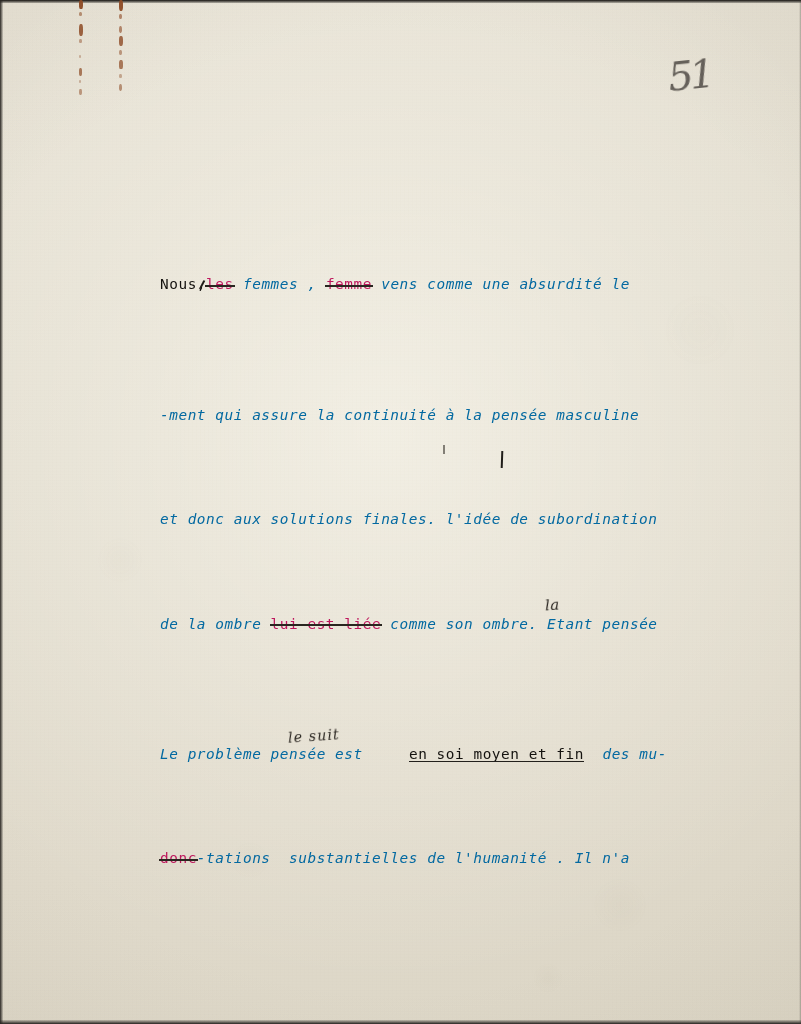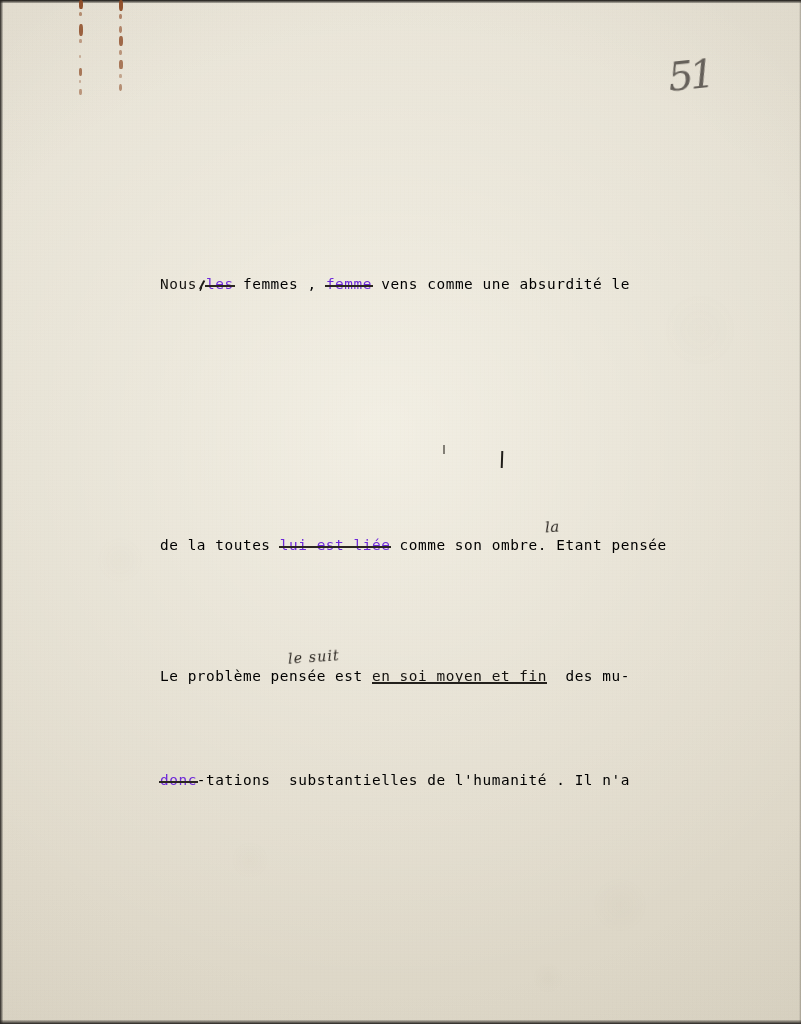--- a/index.html
+++ b/index.html
@@ -114,46 +114,47 @@
     white-space: pre;
   }
   .tline {
     position: relative;
     height: 26.1px;
     white-space: pre;
   }
 
   
   .ink-dark  { color: #14120f; }
-  .ink-mid   { color: #000000; }
+  .ink-mid   { color: #0369a1; font-style: italic; }
 
   
   .struck {
     position: relative;
-    color: #6d28d9;
+    color: #be185d;
   }
   .struck::after {
     content: "";
     position: absolute;
     left: -1px;
     right: -1px;
     top: 52%;
     height: 1.6px;
     background: #1b1916;
   }
   
   .struck-pen::after {
     background: #2a2520;
     height: 1.9px;
     top: 54%;
   }
 
   
   .uline {
     position: relative;
+    margin-left: 37px;
   }
   .uline::after {
     content: "";
     position: absolute;
     left: 0;
     right: 0;
     bottom: 0px;
     height: 1.4px;
     background: #23201c;
   }
@@ -240,24 +241,25 @@
     <i style="top:84px;  height:7px;  width:3px;   opacity:.55;"></i>
   </div>
 
   <div id="page-number">51</div>
 
   <div id="typescript">
 
     <div class="tline" id="line-01"><span class="ink-dark">Nous,</span><span class="struck struck-pen">les</span><span class="ink-mid"> femmes , </span><span class="struck struck-pen">femme</span><span class="ink-mid"> vens comme une absurdité le</span><span id="hw-comma" class="hand"></span></div>
 
 
-
-    <div class="tline" id="line-04"><span class="hand" id="hw-la">la</span></div>
-
-    <div class="tline" id="line-05"><span class="ink-mid">de la toutes </span><span class="struck struck-pen">lui est liée</span><span class="ink-mid"> comme son ombre. Etant pensée</span><span class="hand" id="hw-lesuit">le suit</span></div>
+    <div class="tline" id="line-03"><span class="ink-mid">-ment qui assure la continuité à la pensée masculine</span></div>
+
+    <div class="tline" id="line-04"><span class="ink-mid">et donc aux solutions finales. l'idée de subordination</span><span class="hand" id="hw-la">la</span></div>
+
+    <div class="tline" id="line-05"><span class="ink-mid">de la ombre </span><span class="struck struck-pen">lui est liée</span><span class="ink-mid"> comme son ombre. Etant pensée</span><span class="hand" id="hw-lesuit">le suit</span></div>
 
 
     <div class="tline" id="line-07"><span class="ink-mid">Le problème pensée est </span><span class="uline ink-dark">en soi moyen et fin</span><span class="ink-mid">  des mu-</span></div>
 
     <div class="tline" id="line-08"><span class="struck struck-pen">donc</span><span class="ink-mid">-tations  substantielles de l'humanité . Il n'a</span></div>
 
     
 
     
 

